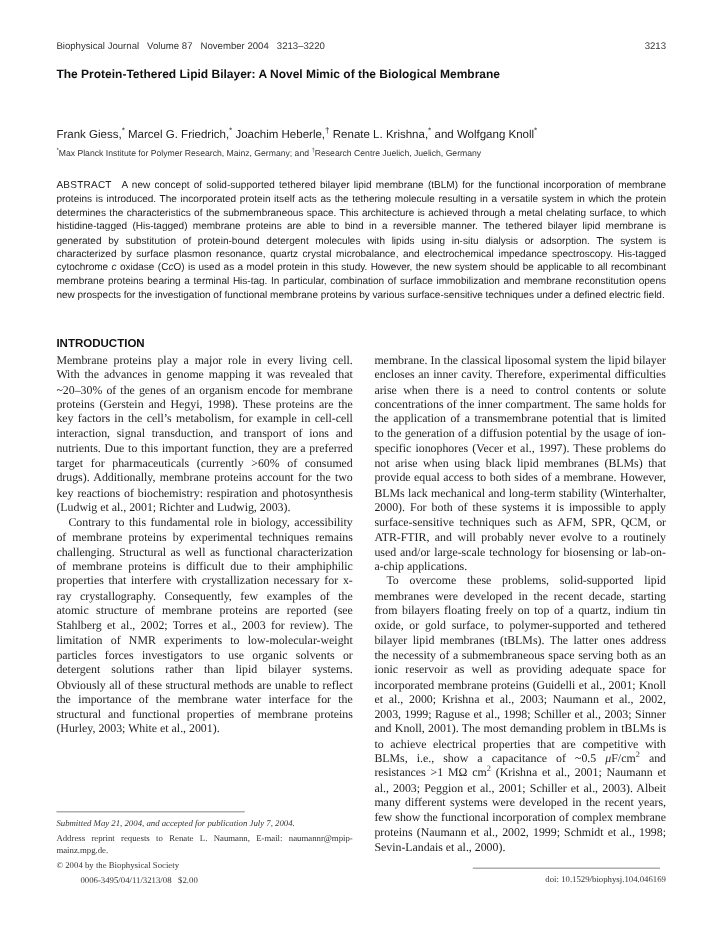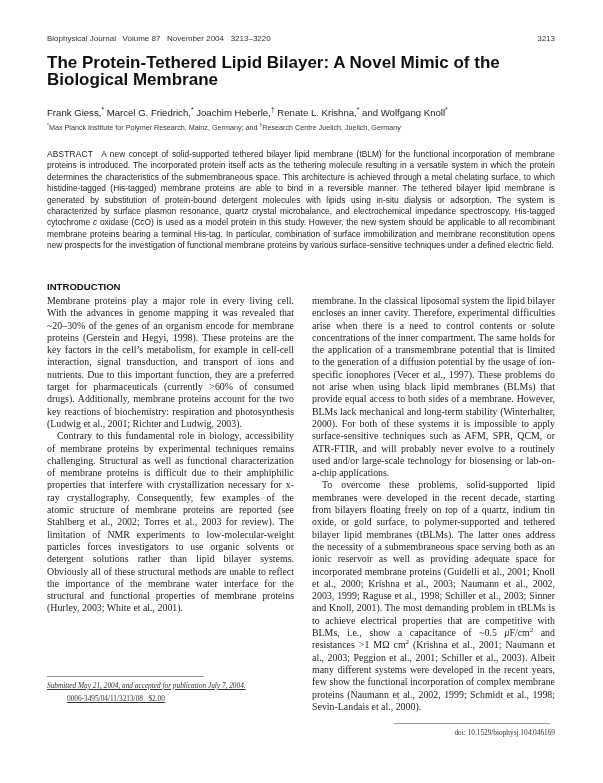--- a/index.html
+++ b/index.html
@@ -5,40 +5,40 @@
   html, body { margin: 0; padding: 0; background: #ffffff; }
   body { width: 603px; height: 783px; position: relative; overflow: hidden; color: #1a1a1a; }
   .abs { position: absolute; }
   .sans { font-family: "Liberation Sans", sans-serif; }
   .serif { font-family: "Liberation Serif", serif; }
 
   #running-head { left: 47px; top: 34px; width: 508px; font-size: 8px; color: #333; }
   #running-head .journal-info { position: absolute; left: 0; top: 0; white-space: pre; }
   #running-head .page-num { position: absolute; right: 0; top: 0; }
 
-  #title { left: 47px; top: 54px; width: 470px; font-size: 17px; font-weight: bold; line-height: 17px; color: #111; }
+  #title { left: 47px; top: 54px; width: 470px; font-size: 10px; font-weight: bold; line-height: 17px; color: #111; }
 
   #authors { left: 47px; top: 107px; width: 520px; font-size: 9.6px; color: #222; }
   #affil { left: 47px; top: 123px; width: 520px; font-size: 7.2px; color: #333; }
   sup { font-size: 70%; line-height: 0; }
 
   #abstract { left: 47px; top: 149px; width: 508px; font-size: 8.35px; line-height: 11.4px; text-align: justify; color: #222; }
   #abstract .label { letter-spacing: 0.2px; margin-right: 5px; }
 
   #intro-heading { left: 47px; top: 281px; font-size: 9.6px; font-weight: bold; color: #111; }
 
   .col { font-size: 9.9px; line-height: 12.3px; text-align: justify; color: #222; }
   #col-left { left: 47px; top: 295px; width: 247px; }
   #col-right { left: 312px; top: 295px; width: 243px; }
   .col p { margin: 0; }
   .col p.indent { text-indent: 10px; }
 
   #footnote-rule { left: 47px; top: 676px; width: 157px; height: 0; border-top: 1px solid #999; }
   #footnotes { left: 47px; top: 681px; width: 247px; font-size: 7.3px; line-height: 10.2px; color: #333; }
-  #footnotes div { margin-bottom: 2.3px; text-align: justify; text-decoration: underline; }
+  #footnotes div { margin-bottom: 2.3px; text-align: justify; }
   #footnotes .submitted { font-style: italic; }
 
   #doi-rule { left: 394px; top: 723px; width: 156px; height: 0; border-top: 1px solid #999; }
   #doi { left: 300px; top: 728px; width: 255px; text-align: right; font-size: 7.3px; color: #333; }
 </style>
 </head>
 <body>
 
 <div id="running-head" class="abs sans">
   <span class="journal-info">Biophysical Journal   Volume 87   November 2004   3213–3220</span>
@@ -67,17 +67,19 @@
 </div>
 
 <div id="col-right" class="abs col serif">
   <p>membrane. In the classical liposomal system the lipid bilayer encloses an inner cavity. Therefore, experimental difficulties arise when there is a need to control contents or solute concentrations of the inner compartment. The same holds for the application of a transmembrane potential that is limited to the generation of a diffusion potential by the usage of ion-specific ionophores (Vecer et al., 1997). These problems do not arise when using black lipid membranes (BLMs) that provide equal access to both sides of a membrane. However, BLMs lack mechanical and long-term stability (Winterhalter, 2000). For both of these systems it is impossible to apply surface-sensitive techniques such as AFM, SPR, QCM, or ATR-FTIR, and will probably never evolve to a routinely used and/or large-scale technology for biosensing or lab-on-a-chip applications.</p>
   <p class="indent"><span>To overcome these problems, solid-supported lipid membranes were developed in the recent decade, starting from bilayers floating freely on top of a quartz, indium tin oxide, or gold surface, to polymer-supported and tethered bilayer lipid membranes (tBLMs). The latter ones address the necessity of a submembraneous space serving both as an ionic reservoir as well as providing adequate space for incorporated membrane proteins (Guidelli et al., 2001; Knoll et al., 2000; Krishna et al., 2003; Naumann et al., 2002, 2003, 1999; Raguse et al., 1998; Schiller et al., 2003; Sinner and Knoll, 2001). The most demanding problem in tBLMs is to achieve electrical properties that are competitive with BLMs, i.e., show a capacitance of ~0.5 </span><i>μ</i><span>F/cm</span><sup>2</sup><span> and resistances &gt;1 MΩ cm</span><sup>2</sup><span> (Krishna et al., 2001; Naumann et al., 2003; Peggion et al., 2001; Schiller et al., 2003). Albeit many different systems were developed in the recent years, few show the functional incorporation of complex membrane proteins (Naumann et al., 2002, 1999; Schmidt et al., 1998; Sevin-Landais et al., 2000).</span></p>
 </div>
 
 <div id="footnote-rule" class="abs"></div>
 <div id="footnotes" class="abs serif">
   <div class="submitted">Submitted May 21, 2004, and accepted for publication July 7, 2004.</div>
+  <div>Address reprint requests to Renate L. Naumann, E-mail: naumannr@mpip-mainz.mpg.de.</div>
+  <div>© 2004 by the Biophysical Society</div>
   <div style="white-space: pre; margin-left: 20px;">0006-3495/04/11/3213/08   $2.00</div>
 </div>
 
 <div id="doi-rule" class="abs"></div>
 <div id="doi" class="abs serif">doi: 10.1529/biophysj.104.046169</div>
 
 </body></html>

